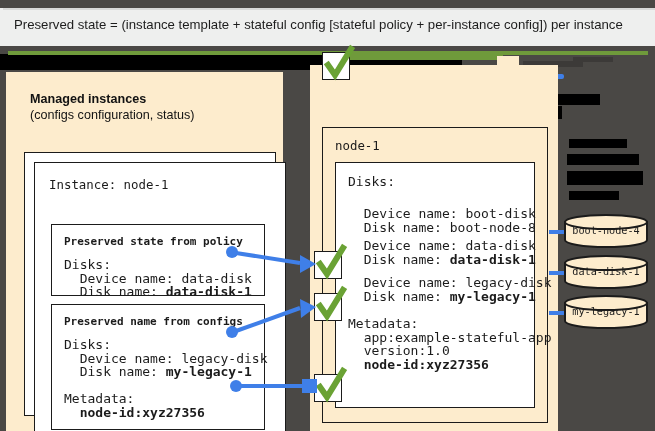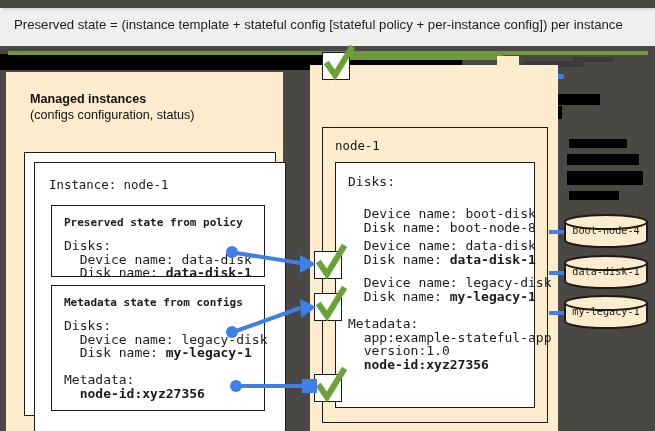--- a/index.html
+++ b/index.html
@@ -59,21 +59,21 @@
     position:absolute;left:28px;top:90px;width:250px;height:270px;
     background:#ffffff;border:1.4px solid #1b1b1b;
   }
   .card-front .hdr{
     position:absolute;left:14px;top:14px;
     font-family:"DejaVu Sans Mono", monospace;
     font-size:12.4px;color:#1b1b1b;white-space:nowrap;
   }
 
   .subbox{
-    position:absolute;background:#ffffff;border:1.4px solid #1b1b1b;
+    position:absolute;background:#ffffff;border:1.4px solid #1b1b1b;margin-top:19px;
   }
   .mono{
     font-family:"DejaVu Sans Mono", monospace;
     font-size:13px;line-height:13.6px;color:#1b1b1b;
     white-space:pre;
   }
   .mono b{font-weight:bold;}
 
   
   .node-card{
@@ -152,21 +152,21 @@
       <div class="hdr">Instance: node-1</div>
 
       <div class="subbox" style="left:16px;top:42px;width:212px;height:70px;">
         <div class="mono" style="position:absolute;left:12px;top:10px;font-weight:bold;font-size:11px;">Preserved state from policy</div>
         <div class="mono" style="position:absolute;left:12px;top:33px;">Disks:
   Device name: data-disk
   Disk name: <b>data-disk-1</b></div>
       </div>
 
       <div class="subbox" style="left:16px;top:122px;width:212px;height:124px;">
-        <div class="mono" style="position:absolute;left:12px;top:10px;font-weight:bold;font-size:11px;">Metadata state from configs</div>
+        <div class="mono" style="position:absolute;left:12px;top:10px;font-weight:bold;font-size:11px;">Preserved name from configs</div>
         <div class="mono" style="position:absolute;left:12px;top:33px;">Disks:
   Device name: legacy-disk
   Disk name: <b>my-legacy-1</b>
 
 Metadata:
   <b>node-id:xyz27356</b></div>
       </div>
     </div>
   </div>
 

